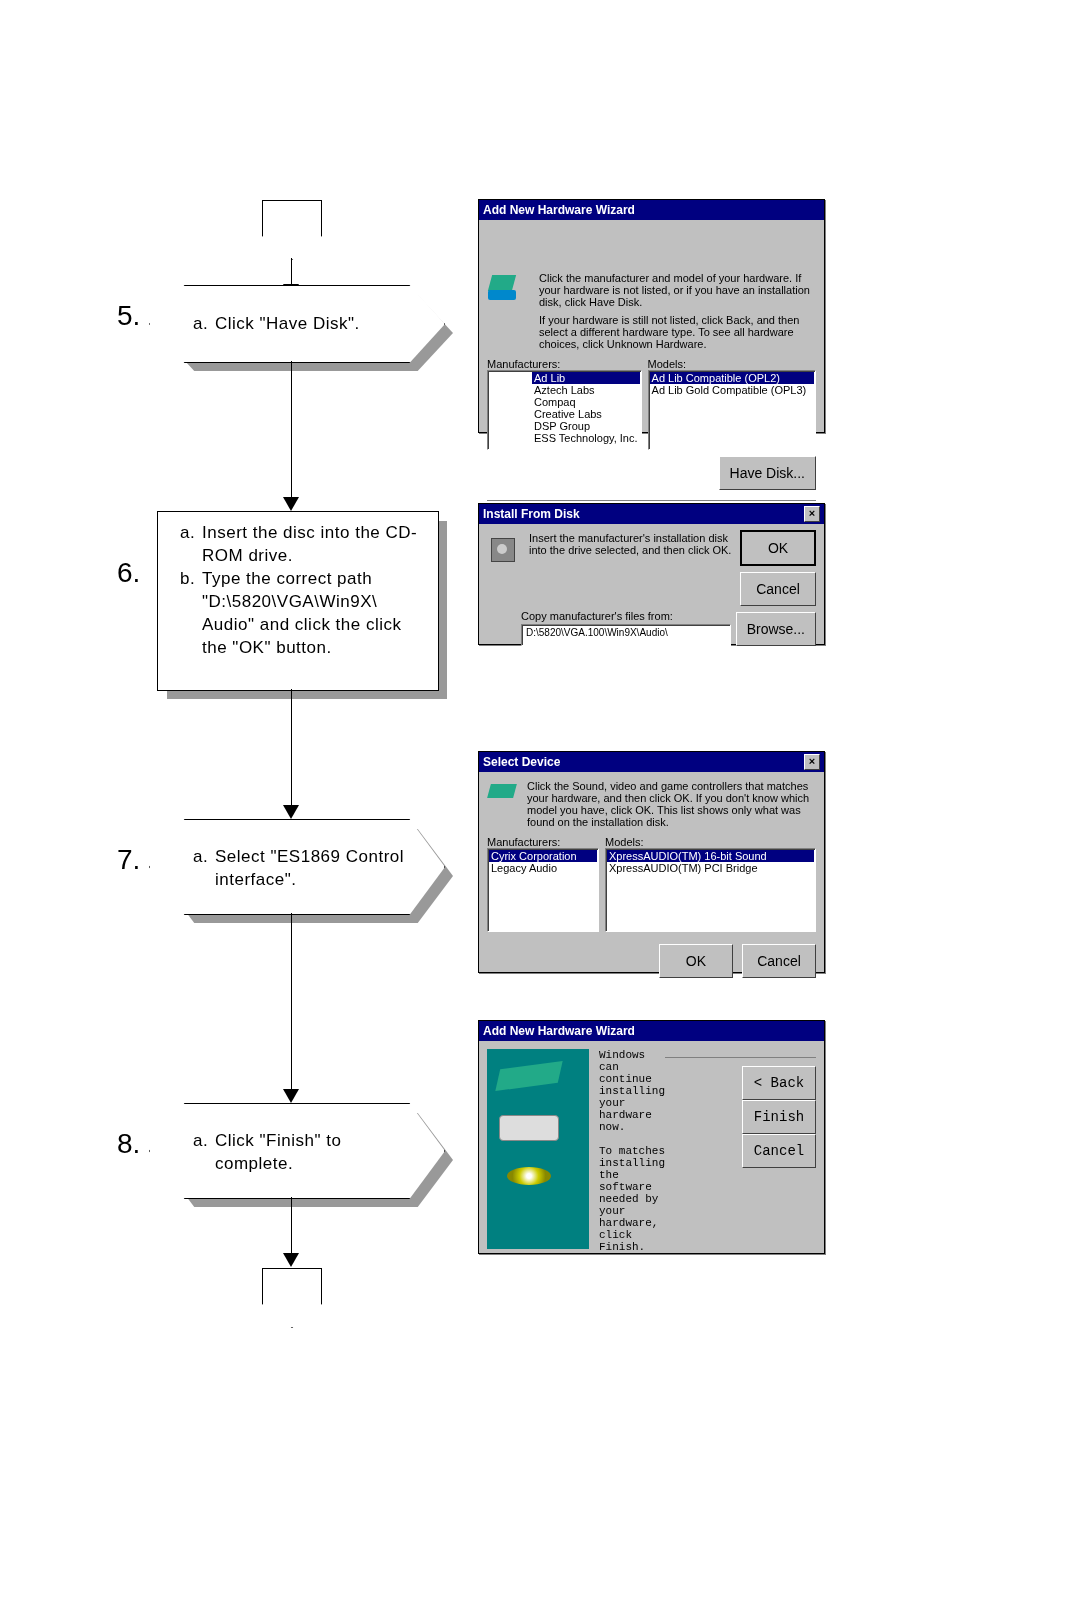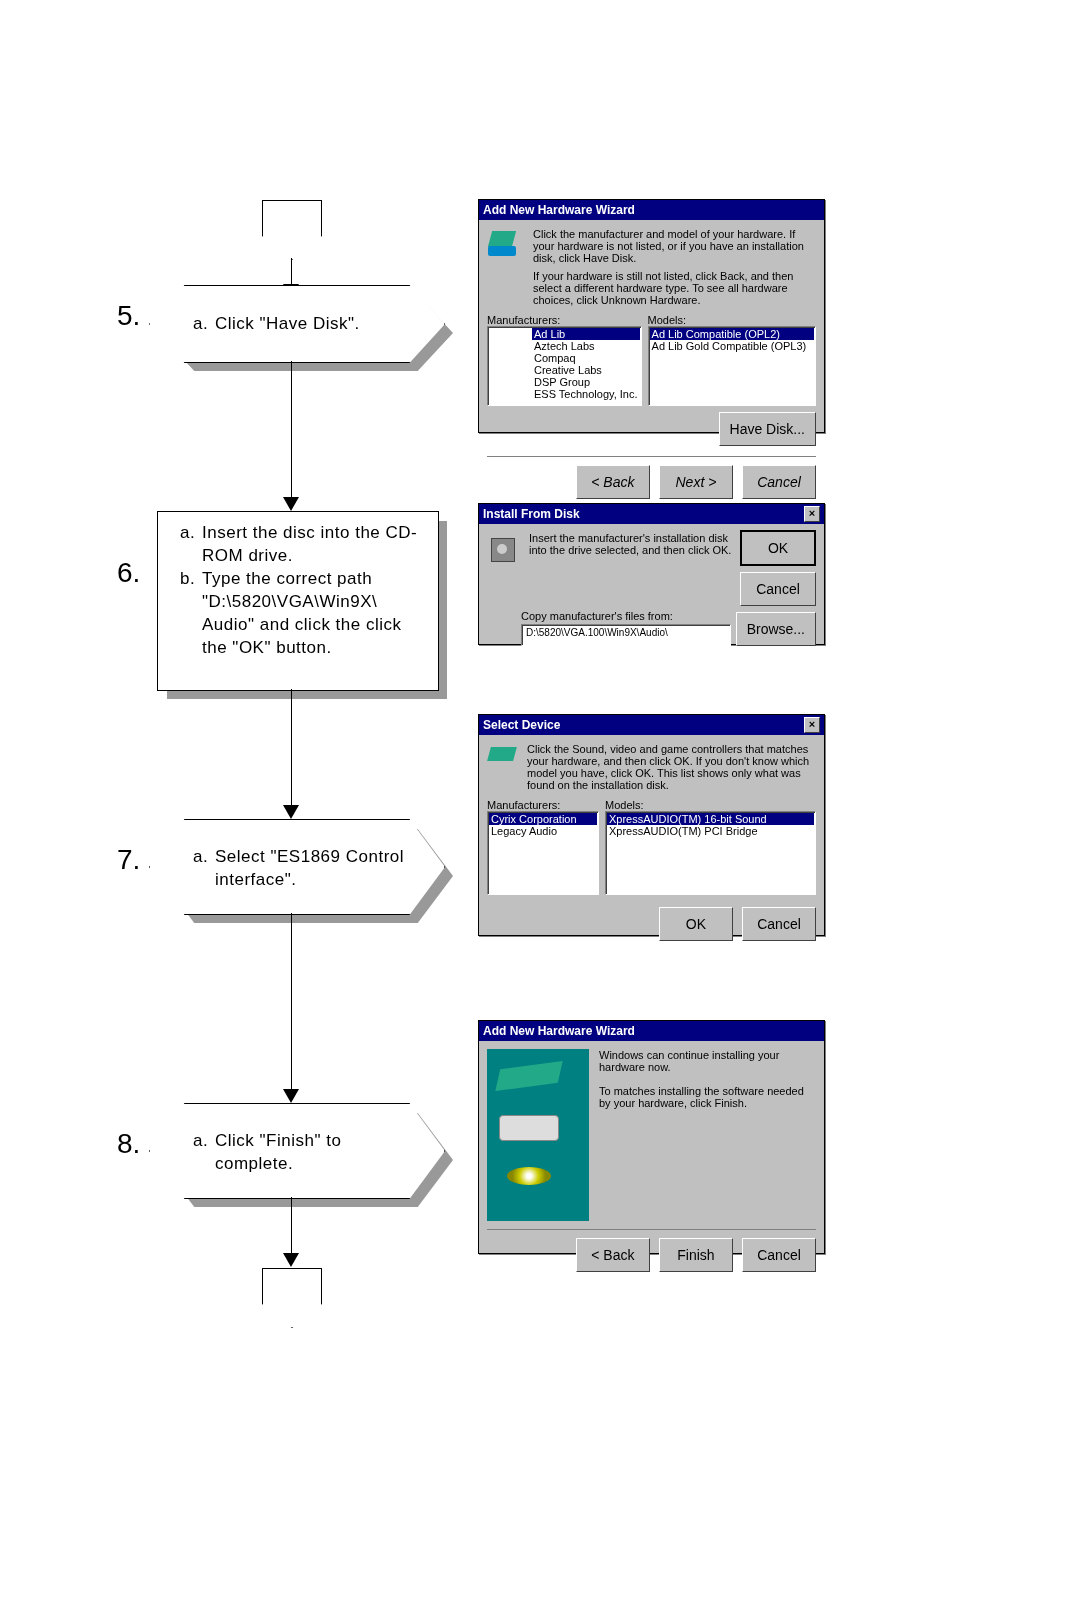--- a/index.html
+++ b/index.html
@@ -184,21 +184,21 @@
   </div>
   <div class="vline" style="left:291px; top:1197px; height:60px;"></div>
   <div class="arrowhead" style="left:283px; top:1253px;"></div>
   <div class="flow-shape pent-down" style="left:262px; top:1268px; width:58px; height:58px;"></div>
 
   <div class="dlg" style="left:478px; top:199px; width:345px; height:232px;">
     <div class="titlebar">
       <span>Add New Hardware Wizard</span>
     </div>
     <div class="dlg-body">
-      <div style="display:flex; gap:14px;">
+      <div style="display:flex; gap:20px;margin-top:44px;">
         <div class="icon-box" style="flex:0 0 32px;">
           <div style="position:absolute;left:3px;top:3px;width:24px;height:16px;background:#2a8;transform:skewX(-15deg);"></div>
           <div style="position:absolute;left:1px;top:18px;width:28px;height:10px;background:#08c;border-radius:2px;"></div>
         </div>
         <div style="flex:1;">
           <div>Click the manufacturer and model of your hardware. If your hardware is not listed, or if you have an installation disk, click Have Disk.</div>
           <div style="margin-top:6px;">If your hardware is still not listed, click Back, and then select a different hardware type. To see all hardware choices, click Unknown Hardware.</div>
         </div>
       </div>
       <div style="display:flex; gap:6px; margin-top:8px;">
@@ -250,21 +250,21 @@
         <div class="btn" style="display:block; margin:0;">Cancel</div>
       </div>
       <div style="position:absolute; left:42px; bottom:30px;" class="lbl-small">Copy manufacturer's files from:</div>
       <div class="textfield" style="position:absolute; left:42px; bottom:6px; width:200px;">
         <span>D:\5820\VGA.100\Win9X\Audio\</span>
       </div>
       <span class="btn" style="position:absolute; right:8px; bottom:6px;">Browse...</span>
     </div>
   </div>
 
-  <div class="dlg" style="left:478px; top:714px; width:345px; height:220px;">
+  <div class="dlg" style="left:478px; top:751px; width:345px; height:220px;">
     <div class="titlebar">
       <span>Select Device</span>
       <span class="x">×</span>
     </div>
     <div class="dlg-body">
       <div style="display:flex; gap:8px;">
         <div class="icon-box" style="flex:0 0 32px;">
           <div style="position:absolute;left:2px;top:4px;width:26px;height:14px;background:#2a8;transform:skewX(-15deg);"></div>
         </div>
         <div style="flex:1;">Click the Sound, video and game controllers that matches your hardware, and then click OK. If you don't know which model you have, click OK. This list shows only what was found on the installation disk.</div>
@@ -289,21 +289,21 @@
         <span class="btn">OK</span>
         <span class="btn">Cancel</span>
       </div>
     </div>
   </div>
 
   <div class="dlg" style="left:478px; top:1020px; width:345px; height:232px;">
     <div class="titlebar">
       <span>Add New Hardware Wizard</span>
     </div>
-    <div class="dlg-body" style="display:flex; flex-direction:column; height:200px;">
+    <div class="dlg-body" style="display:flex; flex-direction:row; height:200px;font-family:Liberation Mono, monospace;">
       <div style="display:flex; gap:10px; flex:1;">
         <div style="flex:0 0 90px; background:#008080; padding:6px;">
           <div class="dev-icon">
               <div class="card" style="margin-top:10px;"></div>
             </div>
           <div class="dev-icon">
               <div class="drive" style="margin-top:8px;"></div>
             </div>
           <div class="dev-icon">
               <div class="cd" style="margin-top:10px;"></div>

